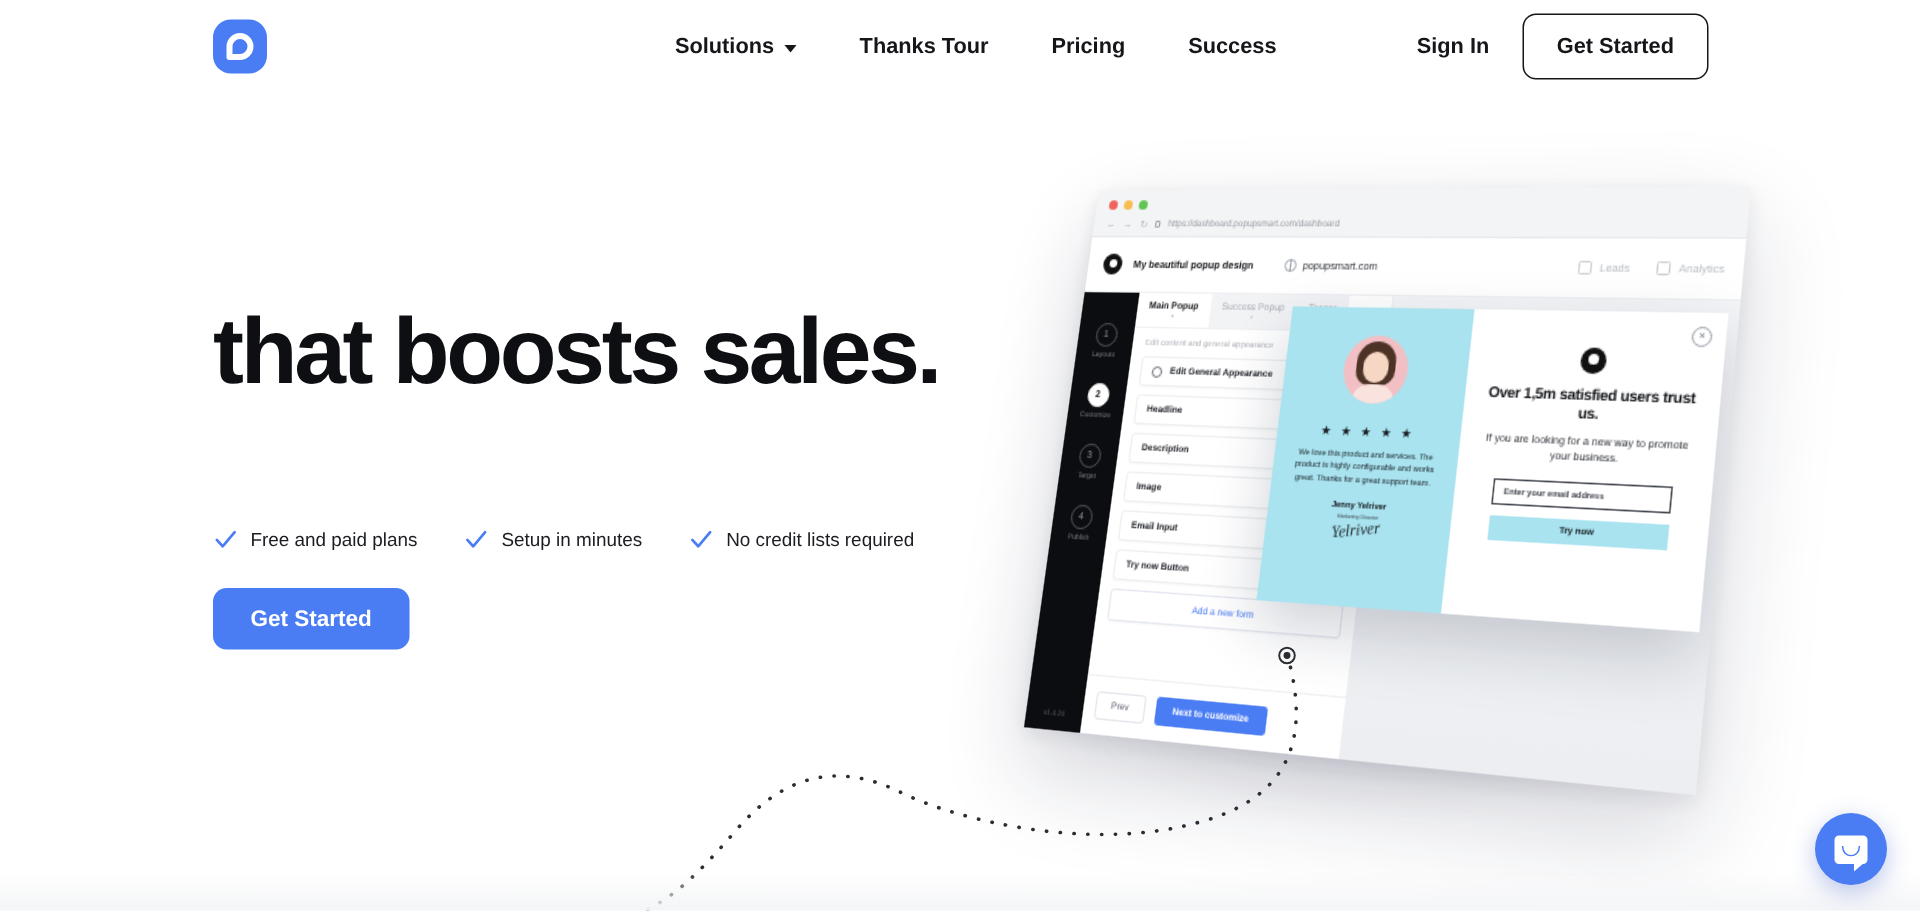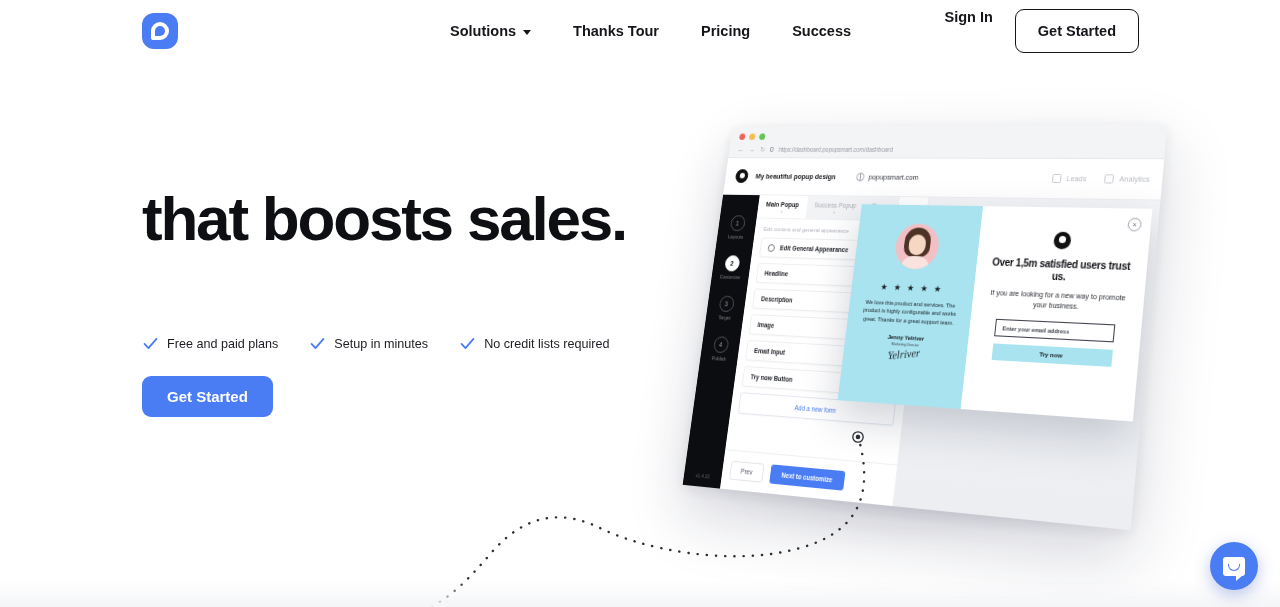--- a/index.html
+++ b/index.html
@@ -36,37 +36,37 @@
     font-size: 14.5px; font-weight: bold; color: #15161a;
     margin-right: 42px; cursor: pointer; display: flex; align-items: center; gap: 7px;
     white-space: nowrap;
   }
   .nav-item:last-child { margin-right: 0; }
   .chev {
     width: 0; height: 0; border-left: 4.5px solid transparent; border-right: 4.5px solid transparent;
     border-top: 5px solid #15161a; margin-top: 2px;
   }
   .header-right {
-    position: absolute; right: 141px; top: 9px; height: 44px; display: flex; gap: 22px;
+    position: absolute; right: 141px; top: 9px; height: 44px; display: flex; align-items: center; gap: 22px;
   }
   .signin { font-size: 14.5px; font-weight: bold; color: #15161a; cursor: pointer; white-space: nowrap; }
   .btn-outline {
     border: 1.6px solid #15161a; border-radius: 9px;
     height: 44px; padding: 0 22px; display: flex; align-items: center; justify-content: center;
     font-size: 14.5px; font-weight: bold; color: #15161a; background: #fff; cursor: pointer;
     white-space: nowrap;
   }
 
   
   .hero-left { position: absolute; left: 142px; top: 118px; width: 520px; }
   .headline {
     font-size: 62px; line-height: 1.0; font-weight: bold; letter-spacing: -2.2px;
     color: #0e0f12; white-space: pre-line;
   }
-  .headline .l2 { display: block; margin-top: 8px; }
+  .headline .l2 { display: block; margin-top: 24px; }
   .subhead {
     margin-top: 26px; font-size: 15.5px; line-height: 1.45; color: #2b2d33;
     white-space: pre-line; letter-spacing: -0.1px;
   }
   .feature-row { margin-top: 23px; display: flex; gap: 0; }
   .feature { display: flex; align-items: center; gap: 8px; margin-right: 31px; }
   .feature:last-child { margin-right: 0; }
   .check { width: 17px; height: 17px; flex: none; display: block; }
   .feature-label { font-size: 12.6px; color: #1b1d22; white-space: nowrap; }
 

